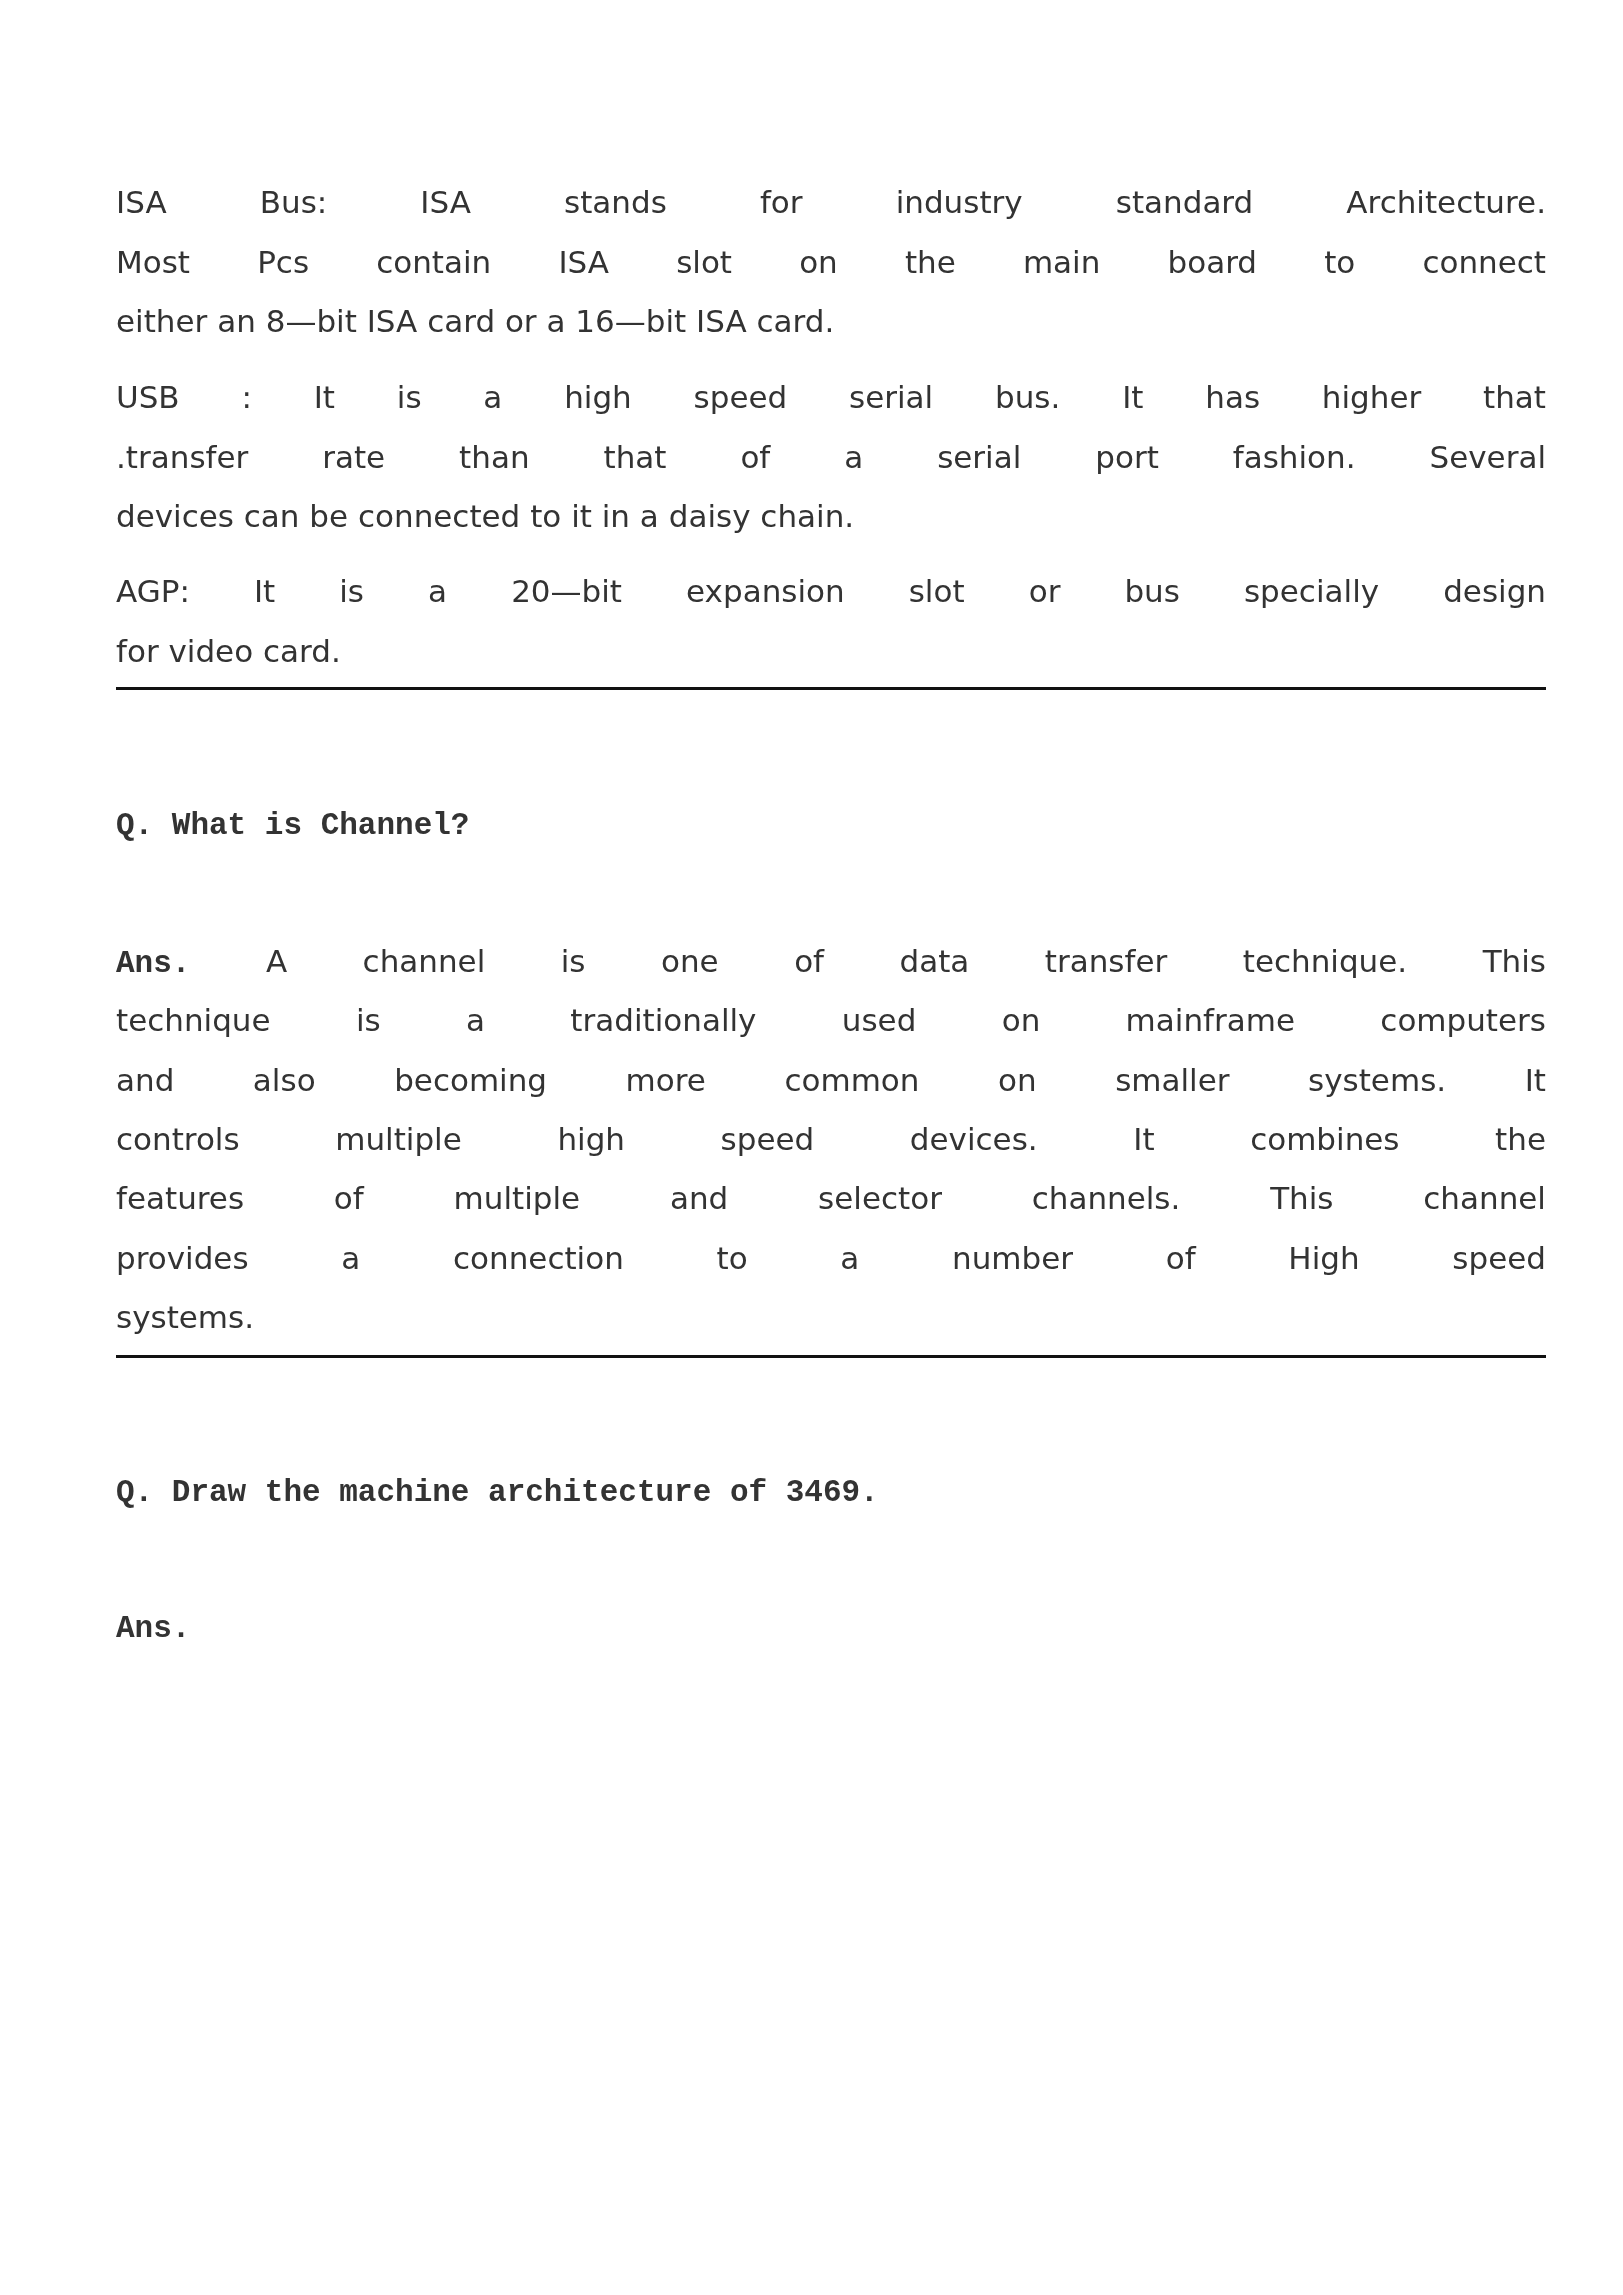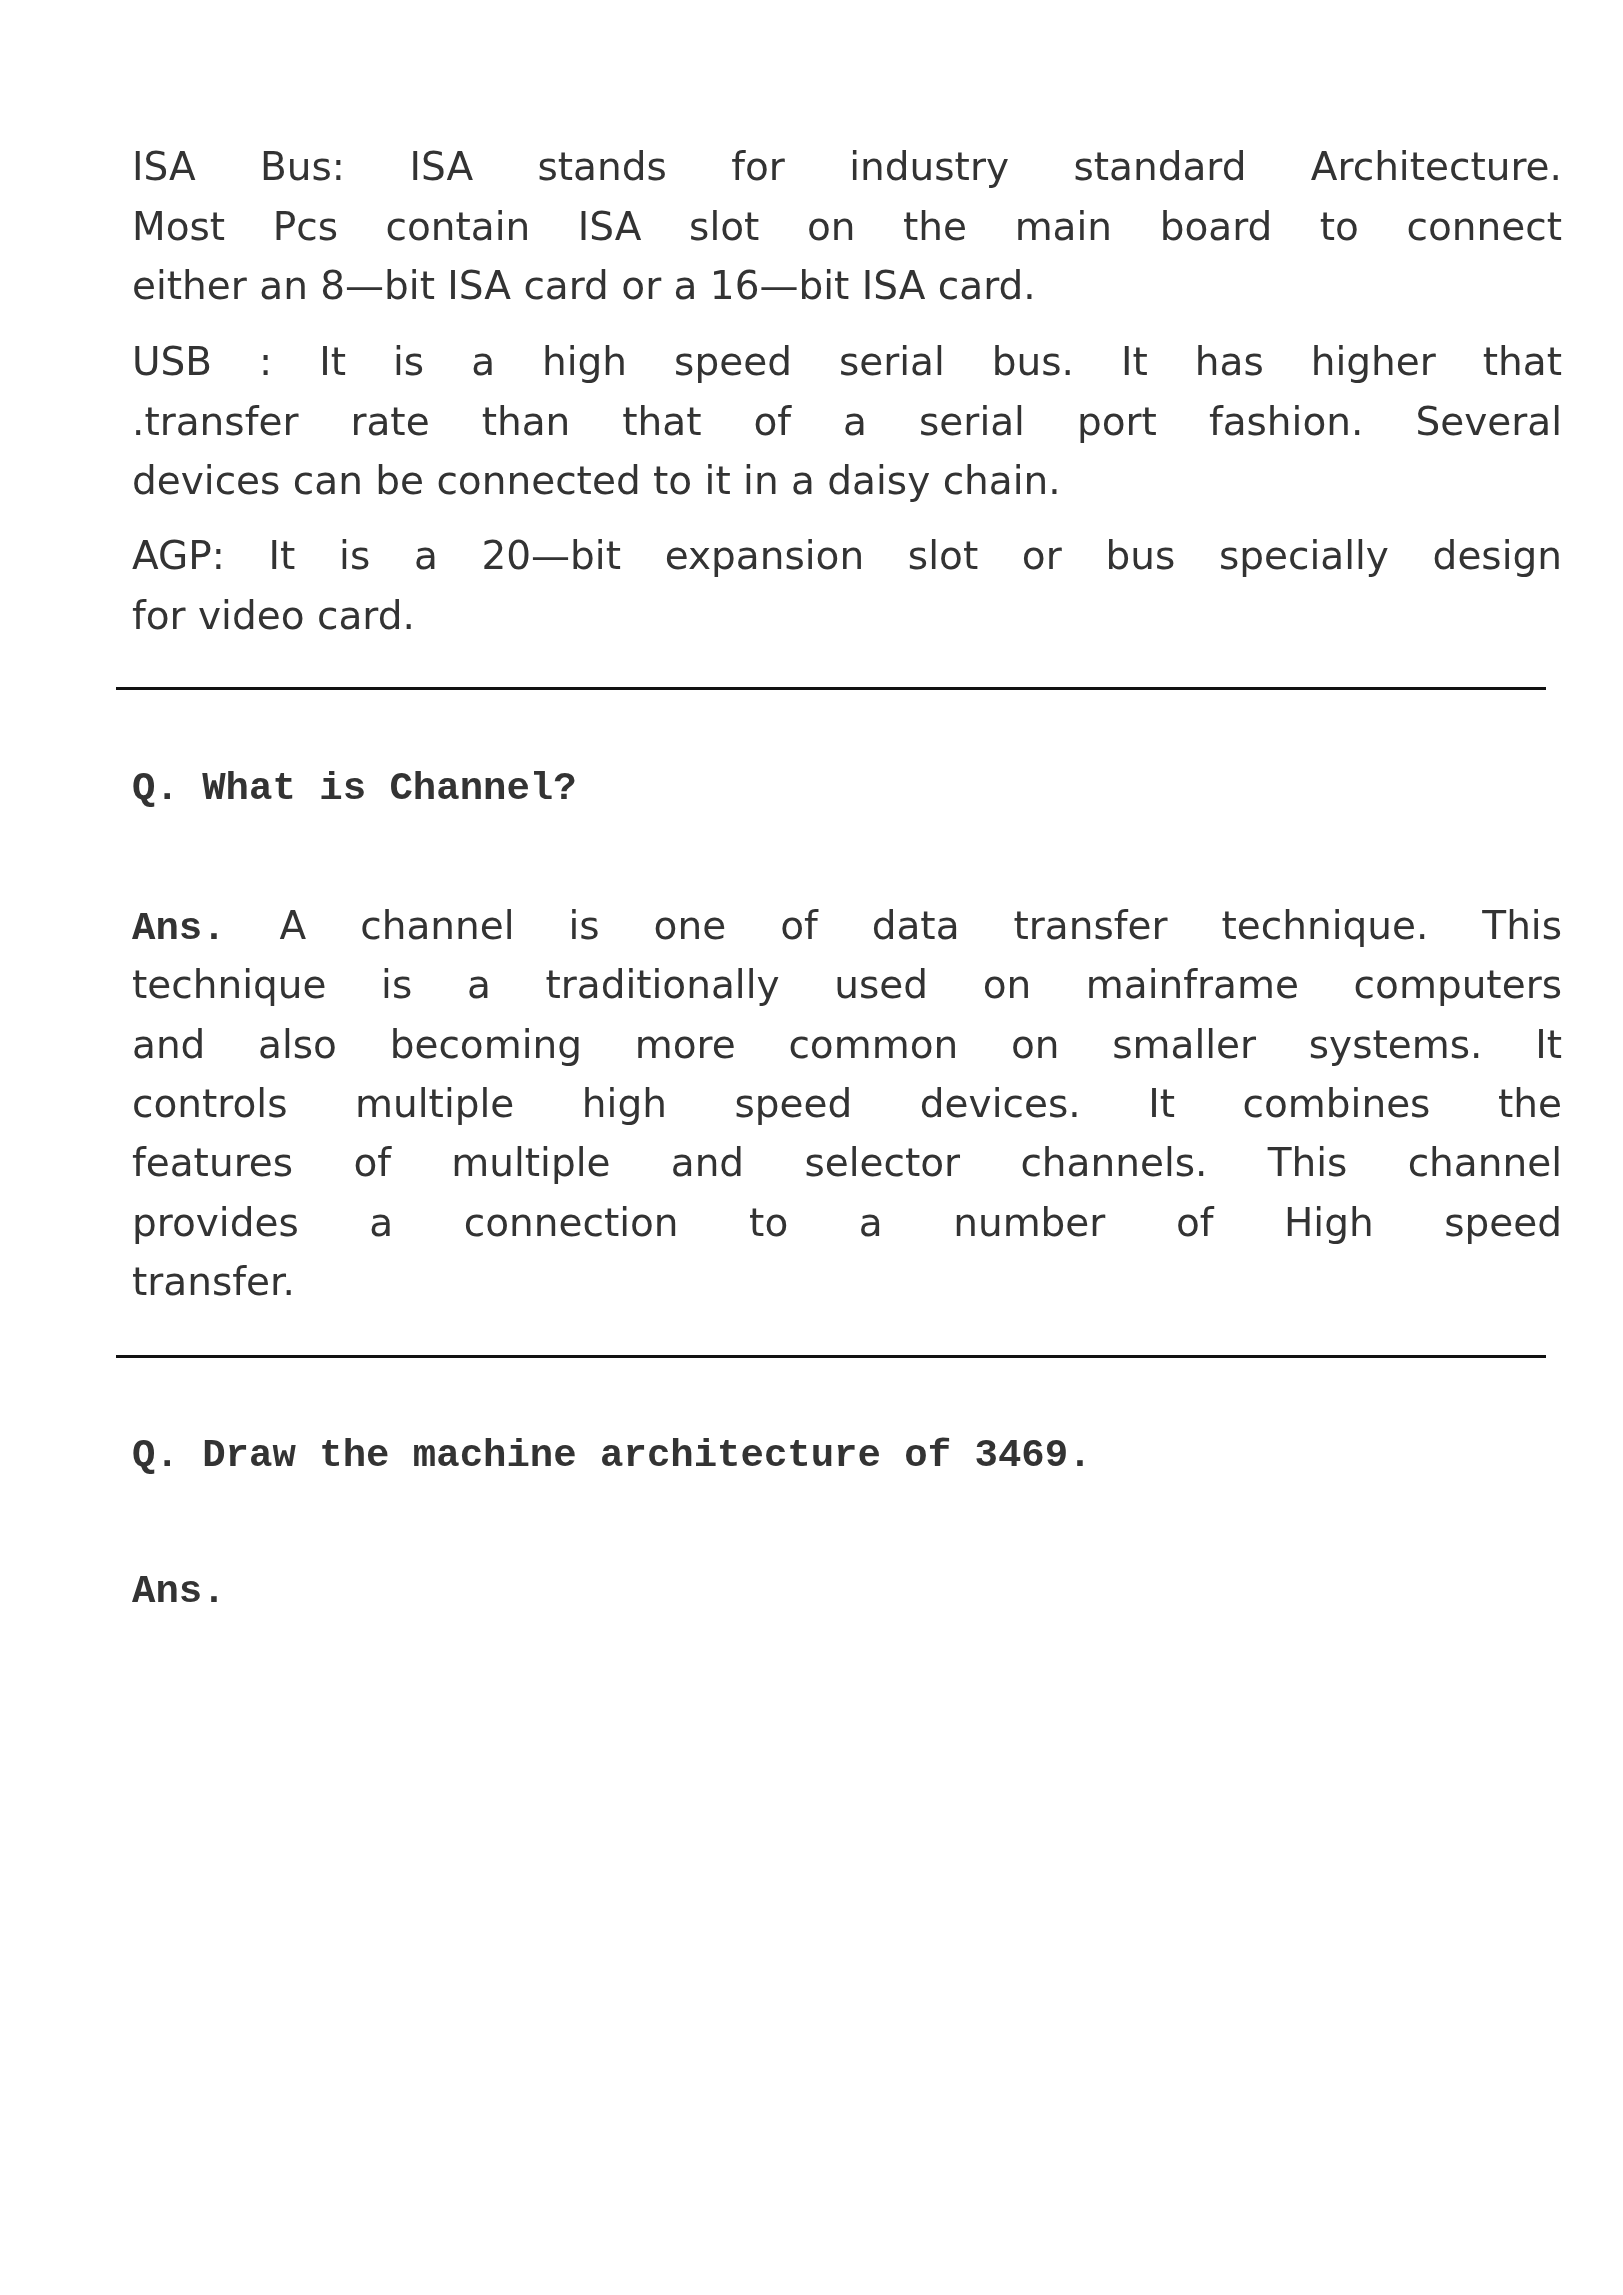--- a/index.html
+++ b/index.html
@@ -1,20 +1,20 @@
 <!DOCTYPE html>
 <html style="font-size:12.7px"><head>
 <meta charset="utf-8">
 <style>
   html, body { margin: 0; padding: 0; background: #ffffff; }
   body { width: 1623px; height: 2295px; position: relative; overflow: hidden;
          font-family: "DejaVu Sans", sans-serif; color: #333333; }
   .page { position: absolute; left: 116px; width: 1430px; top: 0; }
-  .line { position: absolute; left: 16px; width: 1430px; font-size: 39px; line-height: 59px;
-          height: 59px; white-space: nowrap; overflow: visible; }
+  .line { position: absolute; left: 0; width: 1430px; font-size: 31px; line-height: 59px;
+          height: 59px; white-space: nowrap; overflow: visible; margin-top: 36px; }
   .j { text-align: justify; text-align-last: justify; white-space: normal; }
   .bold { font-weight: bold; font-family: Liberation Mono, monospace; }
   .rule { position: absolute; left: 0; width: 1430px; height: 3.2px; background: #111111; }
 </style>
 </head>
 <body>
 
 <div class="page">
 
   <div>
@@ -41,21 +41,21 @@
   <div>
     <div class="line j" style="top:896px">
       <span class="bold">Ans.</span>
       <span>A channel is one of data transfer technique. This</span>
     </div>
     <div class="line j" style="top:955px">technique is a traditionally used on mainframe computers</div>
     <div class="line j" style="top:1015px">and also becoming more common on smaller systems. It</div>
     <div class="line j" style="top:1074px">controls multiple high speed devices. It combines the</div>
     <div class="line j" style="top:1133px">features of multiple and selector channels. This channel</div>
     <div class="line j" style="top:1193px">provides a connection to a number of High speed</div>
-    <div class="line" style="top:1252px">transfer.</div>
+    <div class="line" style="top:1252px">systems.</div>
   </div>
 
   <div class="rule" style="top:1355px"></div>
 
   <div class="line bold" style="top:1427px">Q. Draw the machine architecture of 3469.</div>
   <div class="line bold" style="top:1563px">Ans.</div>
 
 </div>
 
 

